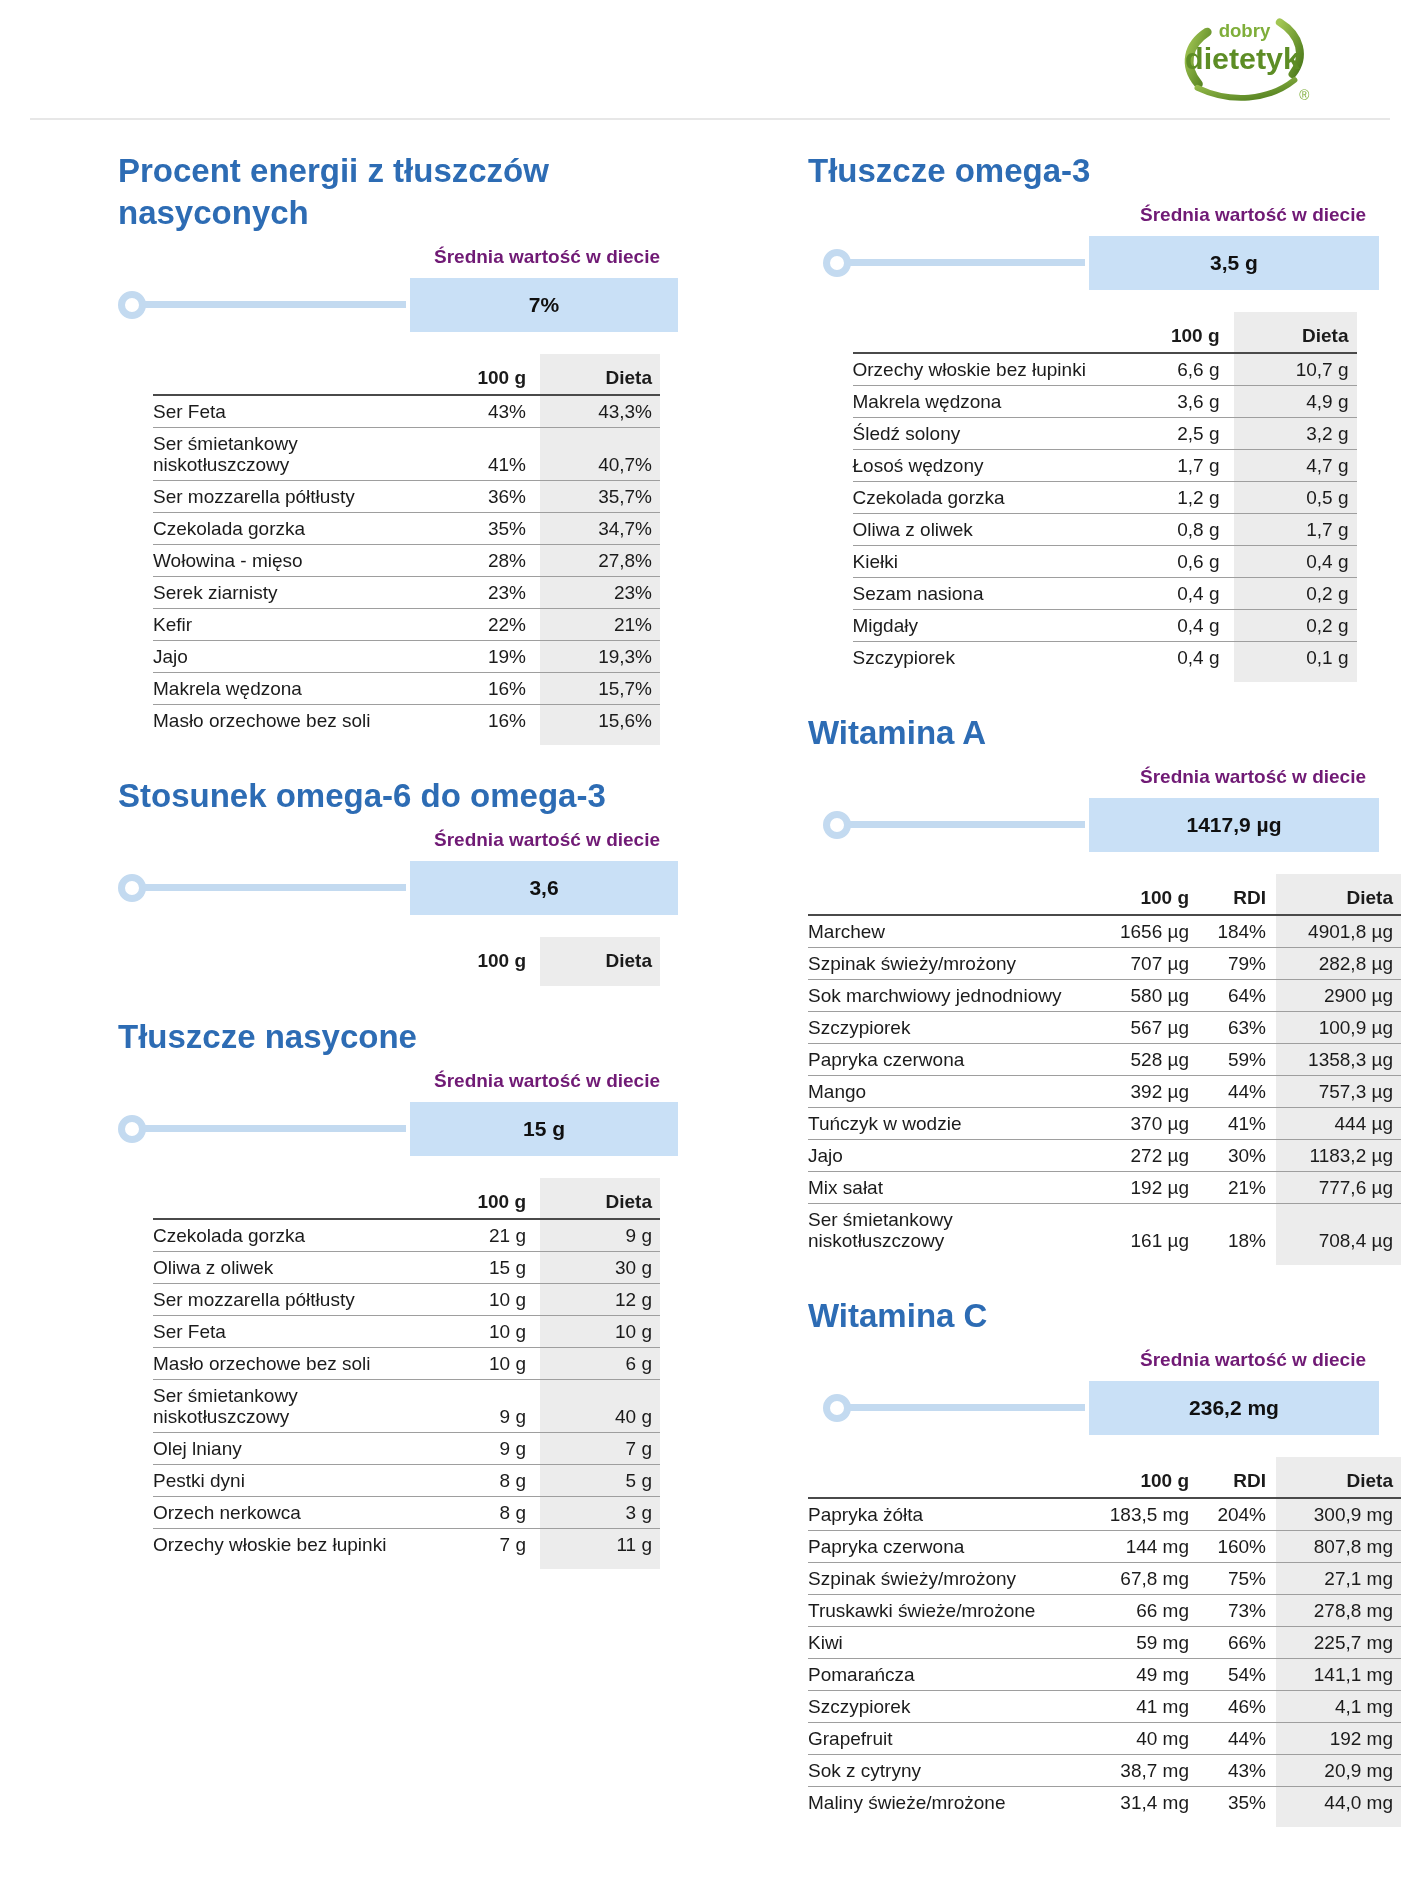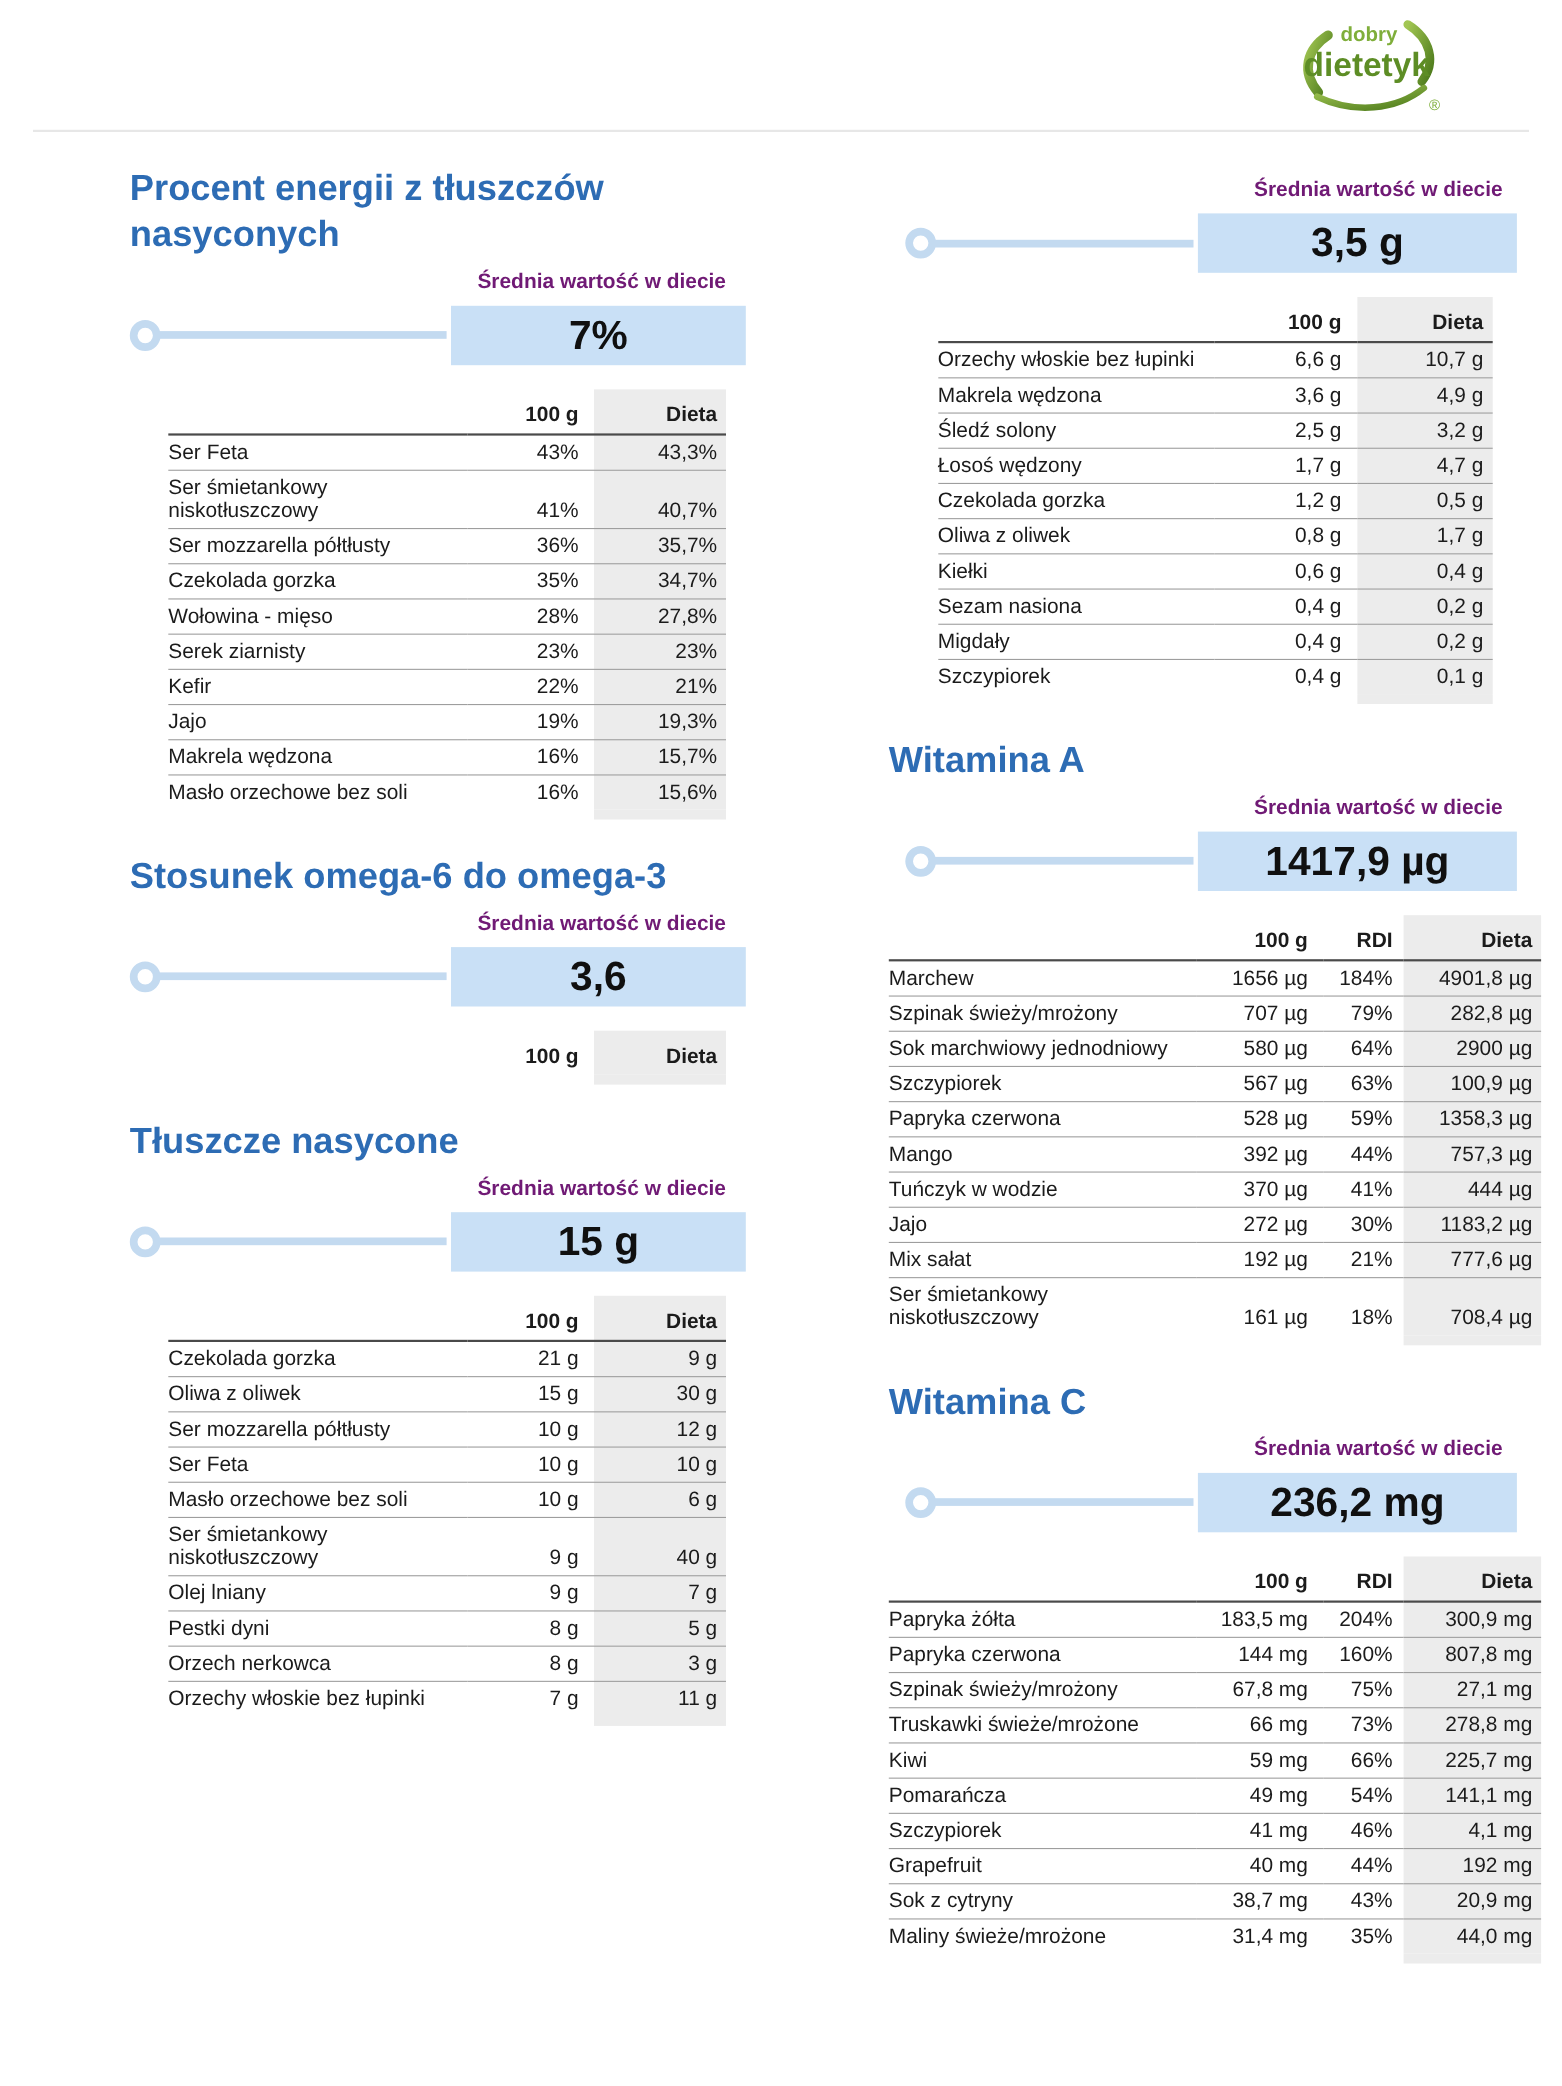--- a/index.html
+++ b/index.html
@@ -23,21 +23,21 @@
   .col-left  .avg-label { padding-right:18px; }
   .col-right .avg-label { padding-right:35px; }
 
   .slider { margin-top:10px; display:flex; align-items:center; height:54px; }
   .knob { flex:0 0 28px; width:28px; height:28px; border:7px solid #c3daf0; border-radius:50%; background:#fff; }
   .col-right .knob { margin-left:15px; }
   .track { flex:1; height:7px; background:#c3daf0; margin-left:-1px; }
   .gap { flex:0 0 4px; }
   .vbox { width:268px; height:54px; background:#c9e0f6; display:flex; align-items:center; justify-content:center; }
   .col-right .vbox { width:290px; margin-right:22px; }
-  .vtext { font-size:37px; font-weight:700; color:#101010; }
+  .vtext { font-size:21px; font-weight:700; color:#101010; }
 
   
   .t { border-collapse:collapse; font-size:19px; margin-top:22px; }
   .t th, .t td { padding:5px 0; line-height:21px; text-align:left; vertical-align:bottom; }
   .t th { font-weight:700; }
   .t .c-num, .t .c-rdi, .t .c-dieta { text-align:right; }
   .t .c-num  { padding-right:14px; }
   .t .c-rdi  { padding-right:10px; }
   .t .c-dieta{ padding-right:8px; background:#ececec; }
   .t thead th { padding-top:13px; padding-bottom:6px; border-bottom:2px solid #4a4a4a; }
@@ -298,20 +298,21 @@
               </tr>
             </tfoot>
         </table>
       </section>
 
     </div>
 
     <div class="col-right">
 
       <section class="sec">
+        <h2 class="sec-title">Tłuszcze omega-3</h2>
         <div class="avg-label">Średnia wartość w diecie</div>
         <div class="slider">
           <span class="knob"></span>
           <span class="track"></span>
           <span class="gap"></span>
           <div class="vbox">
             <span class="vtext">3,5 g</span>
           </div>
         </div>
         <table class="t t-omega">

